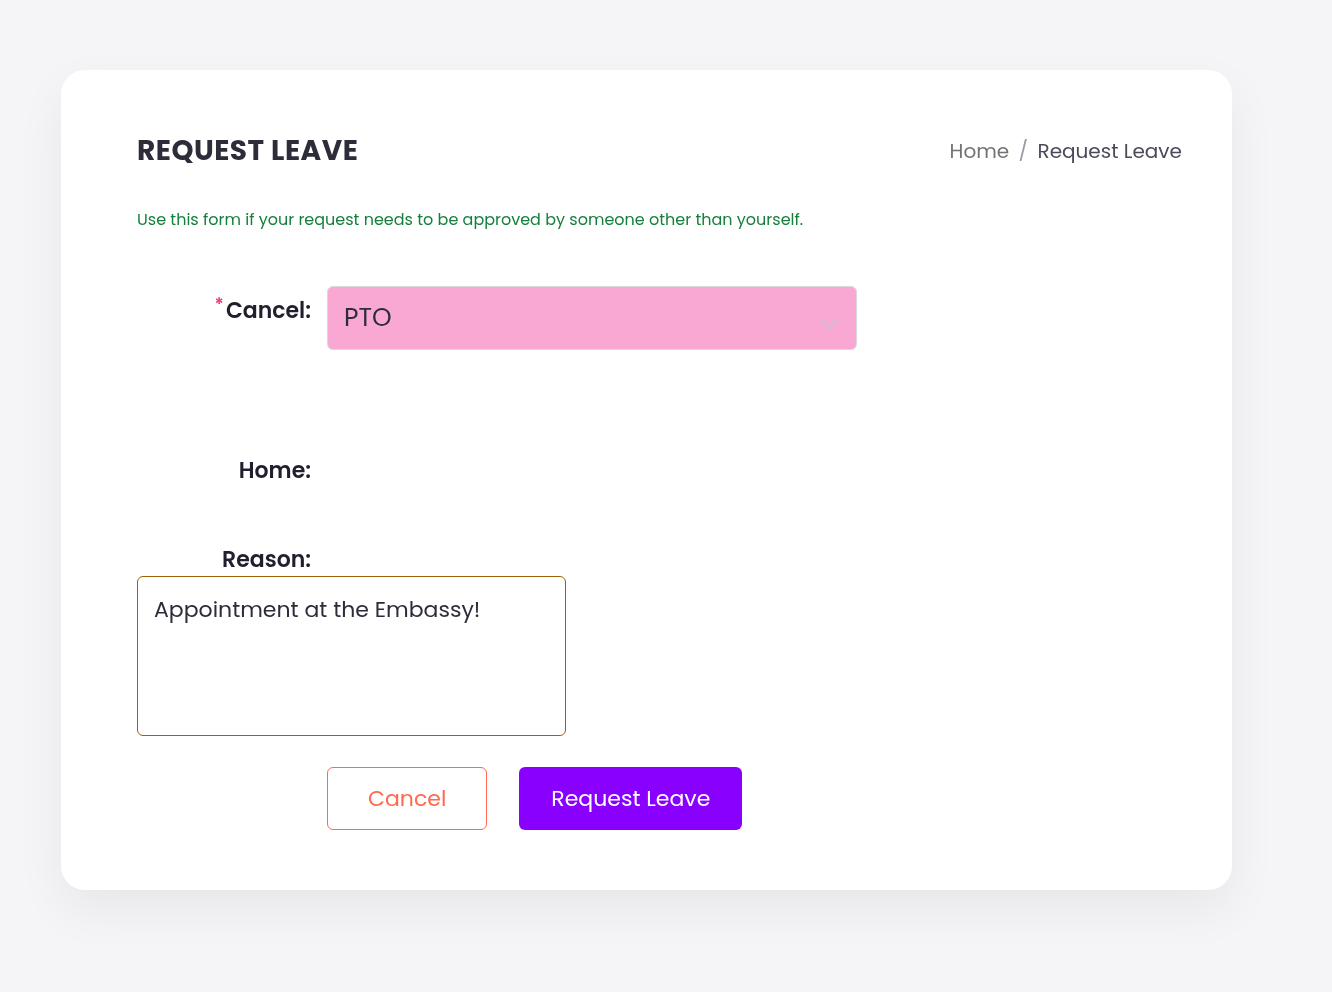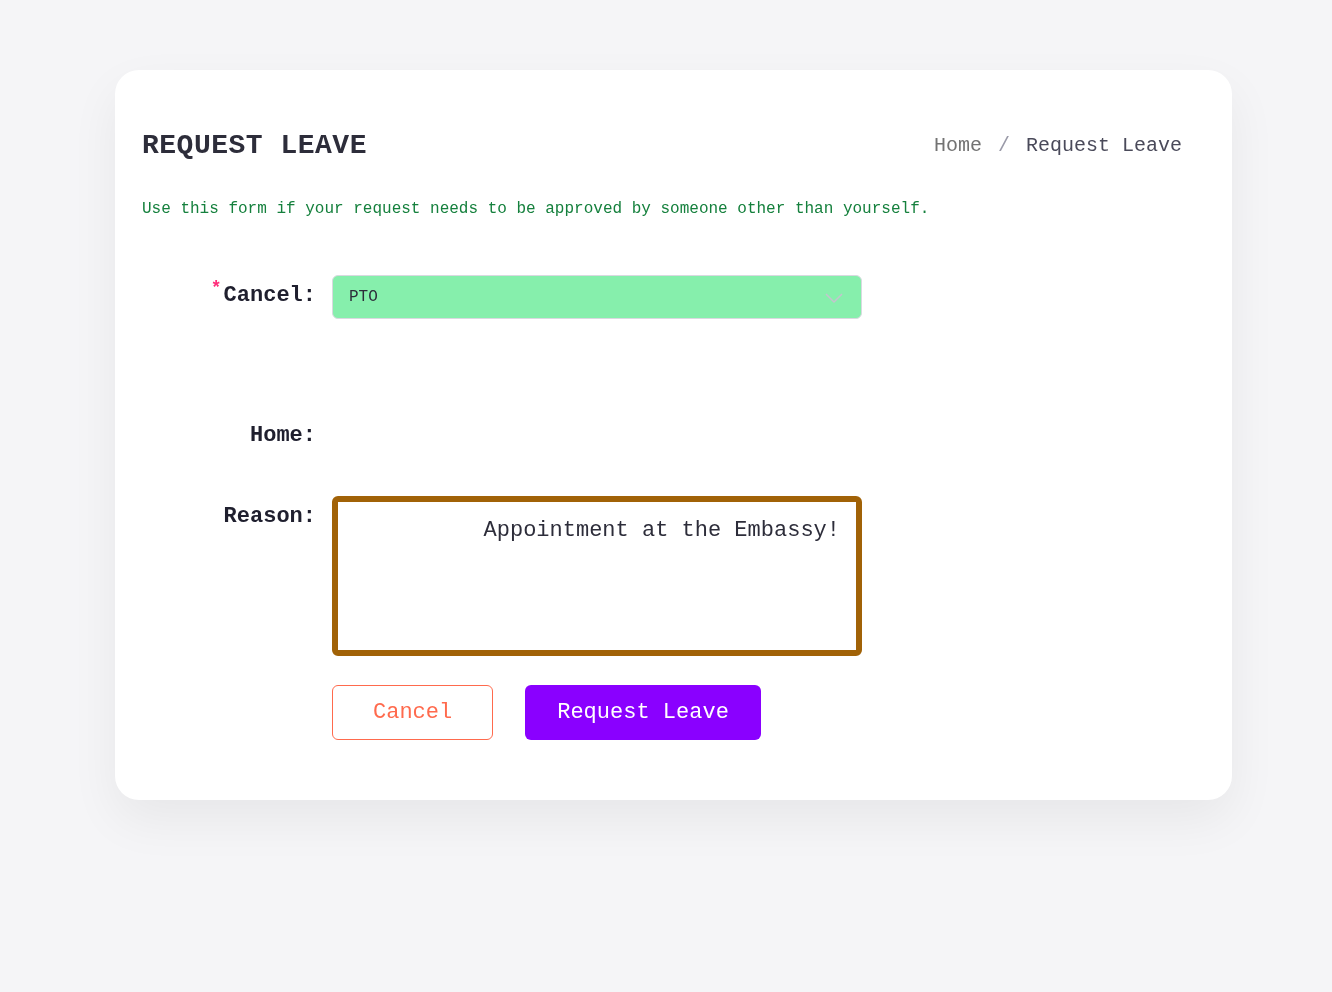--- a/index.html
+++ b/index.html
@@ -14,24 +14,23 @@
   background: #f5f5f7;
   border-radius: 24px;
   padding: 0;
   width: 100%;
   height: 100%;
   position: relative;
 }
 .card {
   background: #fff;
   border-radius: 24px;
-  padding: 60px 50px 60px 27px;
-  margin: 70px 100px 0 115px;
+  padding: 60px 50px 60px 76px;
+  margin: 70px 100px 0 61px;
   box-shadow: 0 20px 50px rgba(0,0,0,0.06);
-  font-family: Liberation Mono, monospace;
 }
 .header-row {
   display: flex;
   justify-content: space-between;
   align-items: center;
   margin-bottom: 36px;
 }
 .page-title {
   font-size: 28px;
   font-weight: 700;
@@ -58,20 +57,21 @@
   margin-bottom: 54px;
   line-height: 1.5;
 }
 .form-row {
   display: flex;
   align-items: flex-start;
   margin-bottom: 48px;
 }
 .form-row.last {
   margin-bottom: 24px;
+  flex-direction: column;
 }
 .label-col {
   width: 190px;
   text-align: right;
   padding-right: 16px;
   padding-top: 8px;
   font-size: 22px;
   font-weight: 600;
   color: #1f1f2e;
   position: relative;
@@ -87,25 +87,25 @@
   flex: 1;
   max-width: 530px;
 }
 .select-wrap, .input-wrap {
   position: relative;
   width: 100%;
 }
 .field {
   width: 100%;
   padding: 12px 44px 12px 16px;
-  font-size: 16px;
+  font-size: 25px;
   border: 1px solid #d9d9e0;
   border-radius: 6px;
   color: #2d2d3a;
-  background: #86efac;
+  background: #f9a8d4;
   font-family: inherit;
 }
 .chevron-icon {
   position: absolute;
   right: 18px;
   top: 50%;
   transform: translateY(-50%);
   width: 20px;
   height: 12px;
   pointer-events: none;
@@ -128,26 +128,25 @@
 }
 .time-field-wrap {
   position: relative;
   flex: 1;
 }
 .textarea-field {
   width: 100%;
   min-height: 160px;
   padding: 16px;
   font-size: 22px;
-  border: 6px solid #a16207;
+  border: 1px solid #a16207;
   border-radius: 6px;
   color: #2d2d3a;
   font-family: inherit;
   resize: none;
-  text-align: right;
 }
 .button-row {
   display: flex;
   gap: 32px;
   margin-left: 190px;
 }
 .btn {
   padding: 14px 32px;
   font-size: 22px;
   border-radius: 6px;

